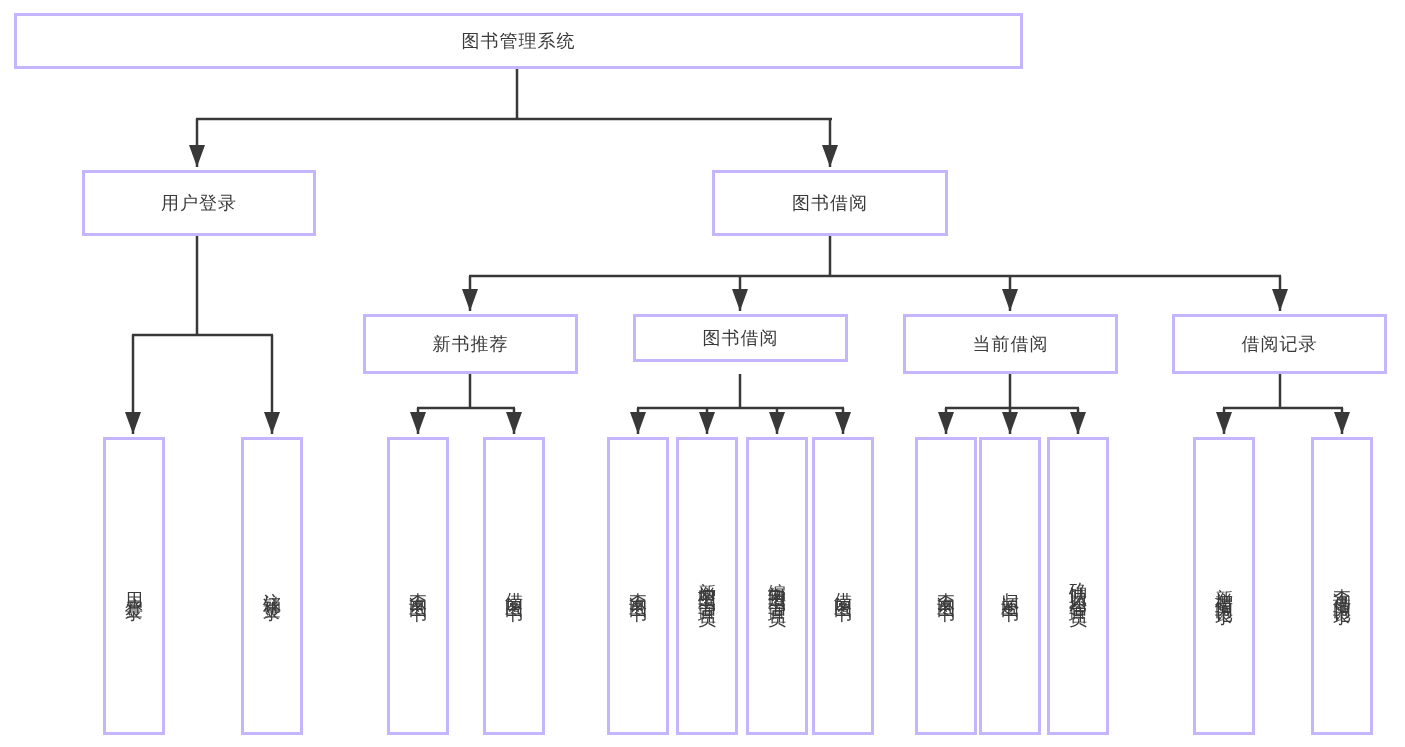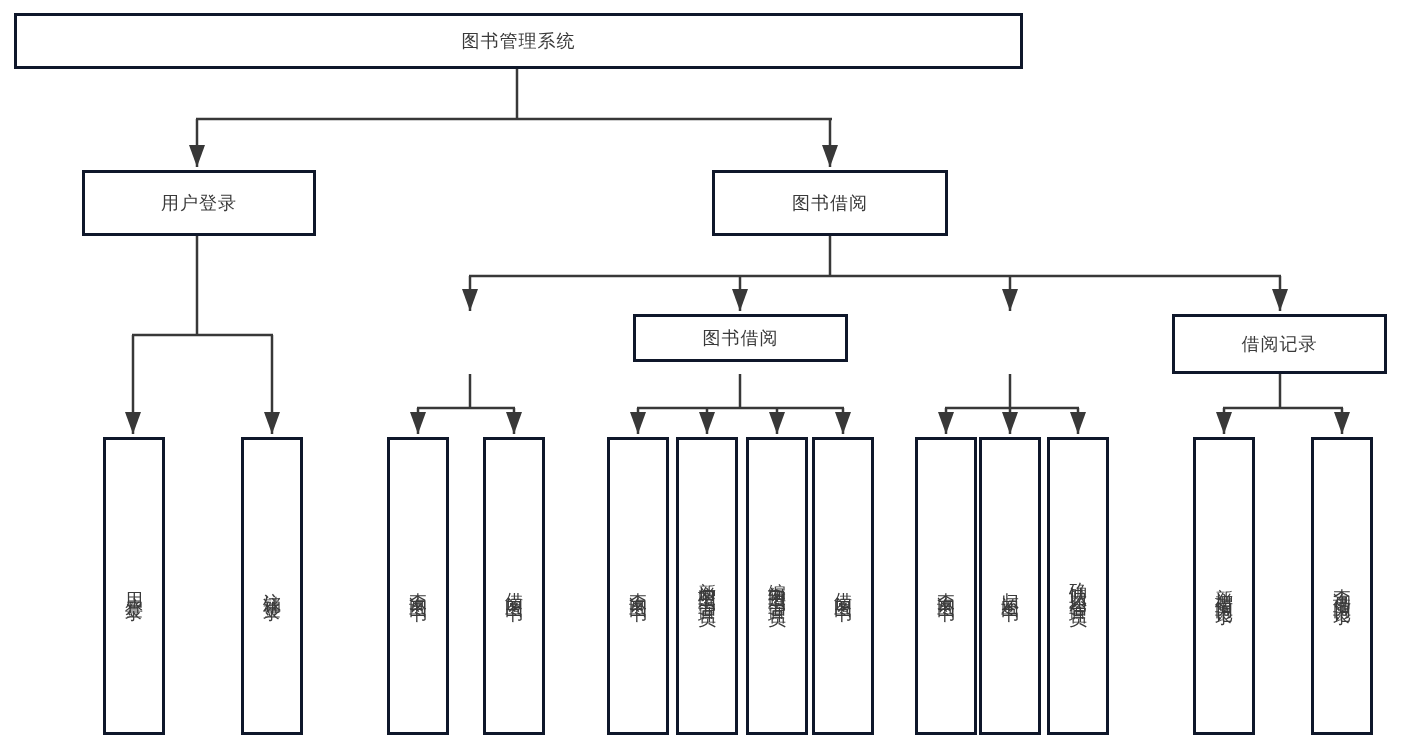--- a/index.html
+++ b/index.html
@@ -18,21 +18,21 @@
   #wires {
     position: absolute;
     left: 0;
     top: 0;
     pointer-events: none;
   }
   .box {
     position: absolute;
     box-sizing: border-box;
     background: #ffffff;
-    border: 3px solid #0f172a;
+    border: 3px solid #c4b5fd;
     color: #3a3a3a;
     display: flex;
     align-items: center;
     justify-content: center;
     font-size: 18px;
     letter-spacing: 1px;
     text-align: right;
     white-space: nowrap;
   }
   .vbox {
@@ -131,21 +131,23 @@
       <line x1="1224" y1="408" x2="1224" y2="434" marker-end="url(#arw)"></line>
       <line x1="1342" y1="408" x2="1342" y2="434" marker-end="url(#arw)"></line>
     </g>
   </svg>
 
   <div class="box n-root">图书管理系统</div>
 
   <div class="box n-l1a">用户登录</div>
   <div class="box n-l1b">图书借阅</div>
 
+  <div class="box n-l2a">新书推荐</div>
   <div class="box n-l2b">图书借阅</div>
+  <div class="box n-l2c">当前借阅</div>
   <div class="box n-l2d">借阅记录</div>
 
   <div class="box vbox leaf n-a1">用户登录</div>
   <div class="box vbox leaf n-a2">注销登录</div>
 
   <div class="box vbox leaf n-b1">查询图书</div>
   <div class="box vbox leaf n-b2">借阅图书</div>
 
   <div class="box vbox leaf n-c1">查询图书</div>
   <div class="box vbox leaf n-c2">新增图书（管理员）</div>

